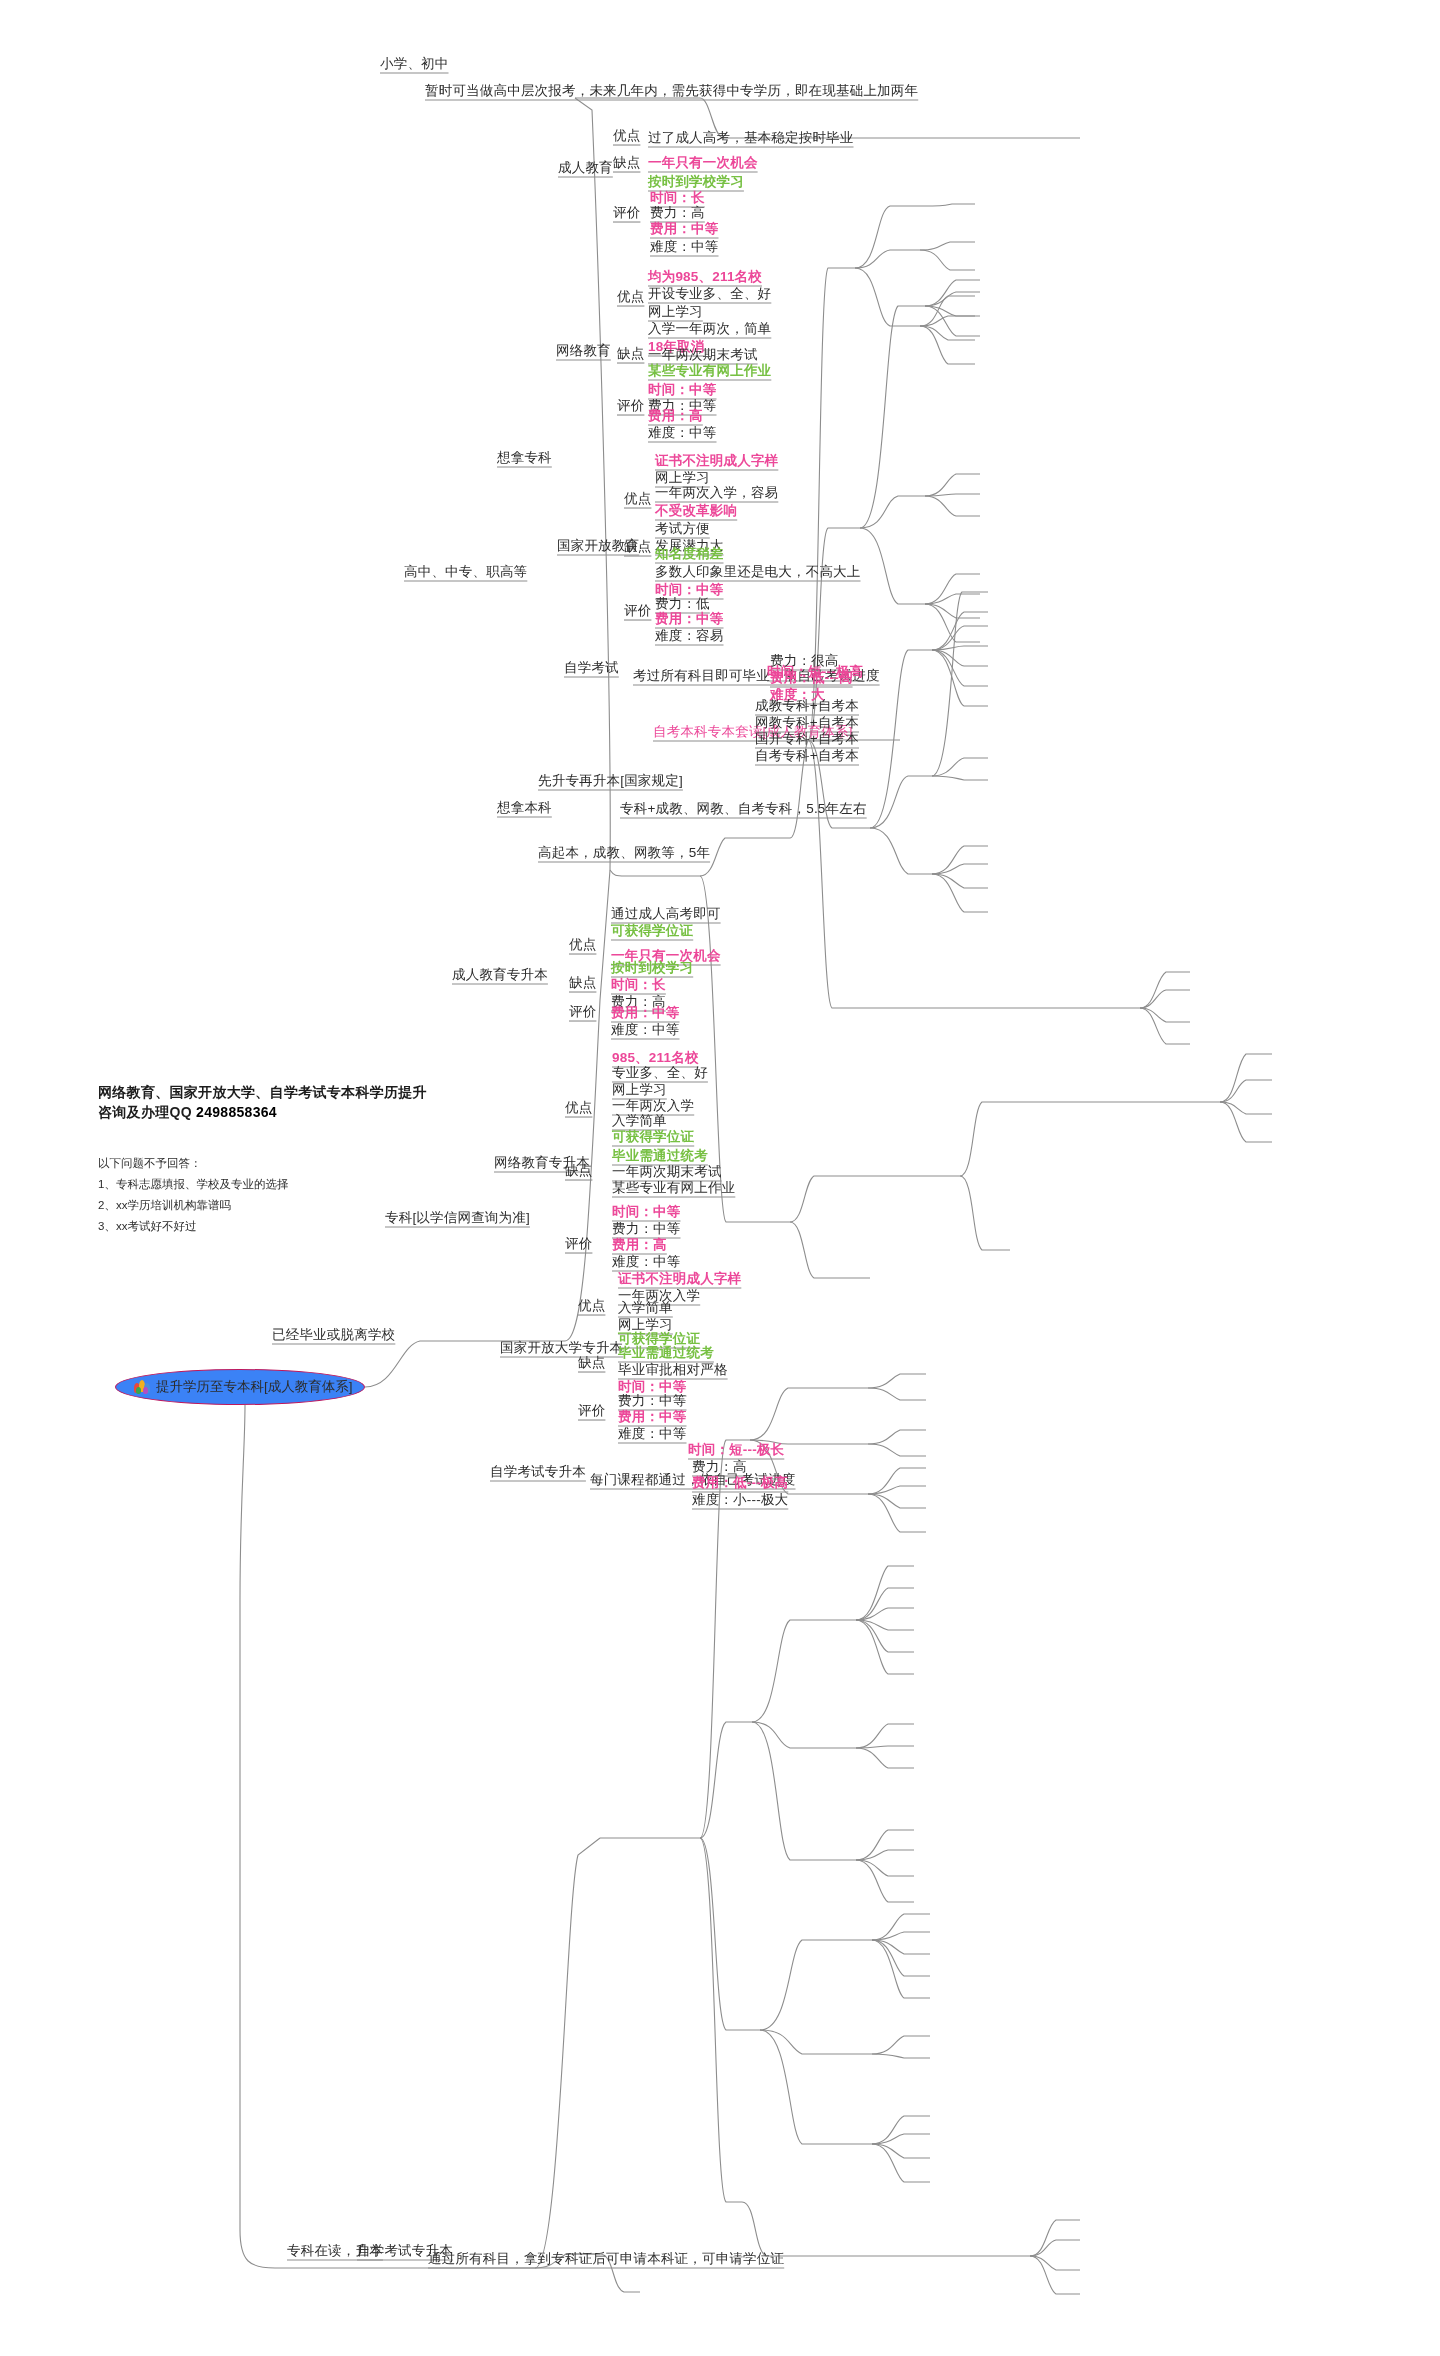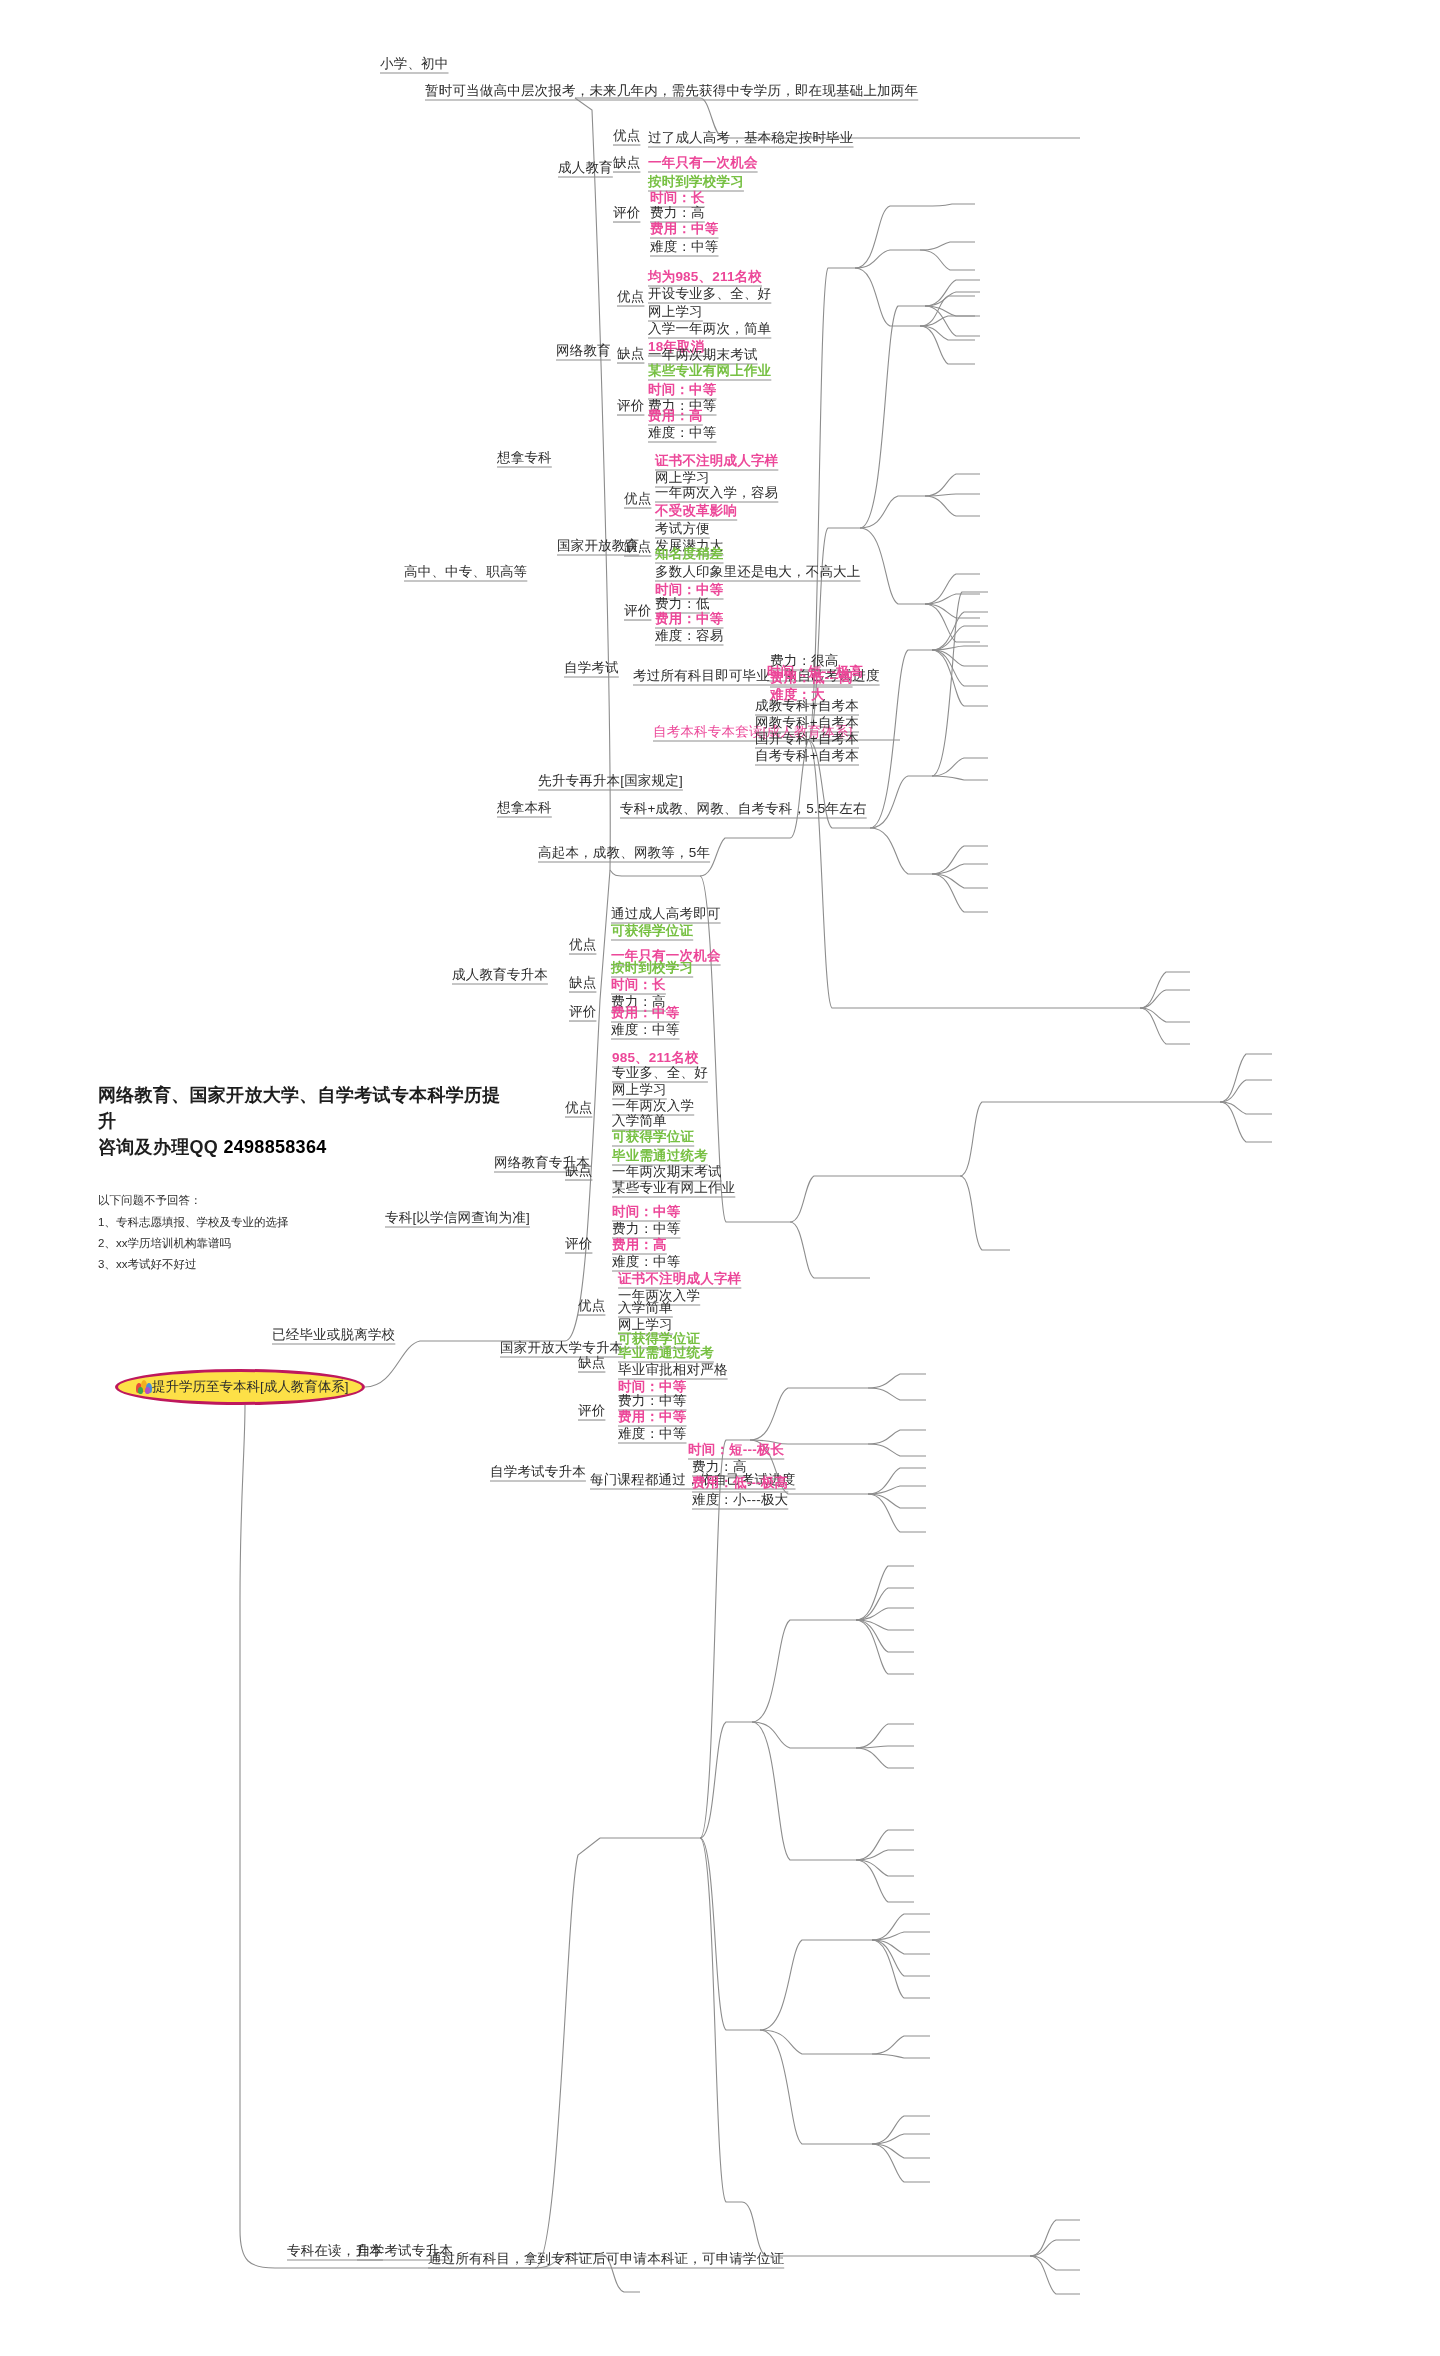--- a/index.html
+++ b/index.html
@@ -23,35 +23,35 @@
     line-height:1.15;
     letter-spacing:0.2px;
   }
   .node.red   { color:#ec4899; }
   .node.green { color:#77c043; }
   .node.bold  { font-weight:bold; }
 
   
   #header { position:absolute; left:98px; top:1082px; width:420px; }
   #header .title {
-    font-size:18px; font-weight:bold; color:#1d1d1d;
+    font-size:14px; font-weight:bold; color:#1d1d1d;
     line-height:1.45; letter-spacing:0.3px;
   }
   #header .title .qq { color:#000000; font-weight:bold; }
   #header .sub { margin-top:14px; font-size:11.5px; color:#2c2c2c; line-height:1.85; }
   #header .sub .hl { color:#ee2a22; }
   #header .qlist { margin-top:30px; font-size:11.5px; color:#2c2c2c; line-height:1.85; }
 
   
   #root-node {
     position:absolute; left:115px; top:1369px;
     width:250px; height:36px;
-    border:3px solid #be185d; border-radius:50%;
-    background:#fde047;
-    display:flex; align-items:center; 
+    border:1px solid #be185d; border-radius:50%;
+    background:#3b82f6;
+    display:flex; align-items:center; gap:6px;
     padding-left:18px;
     font-size:13.5px; color:#2c2c2c; font-weight:500;
   }
   #root-icon { width:16px; height:14px; position:relative; flex:0 0 auto; }
   #root-icon i { position:absolute; border-radius:50% 50% 35% 35%; }
   .p1{left:0;top:3px;width:6px;height:10px;background:#e8483c;}
   .p2{left:5px;top:0px;width:6px;height:12px;background:#f2b01e;}
   .p3{left:10px;top:3px;width:6px;height:10px;background:#4c8ed8;}
   .p4{left:2px;top:7px;width:5px;height:7px;background:#3aa64c;}
   .p5{left:9px;top:7px;width:5px;height:7px;background:#b24ec4;}

